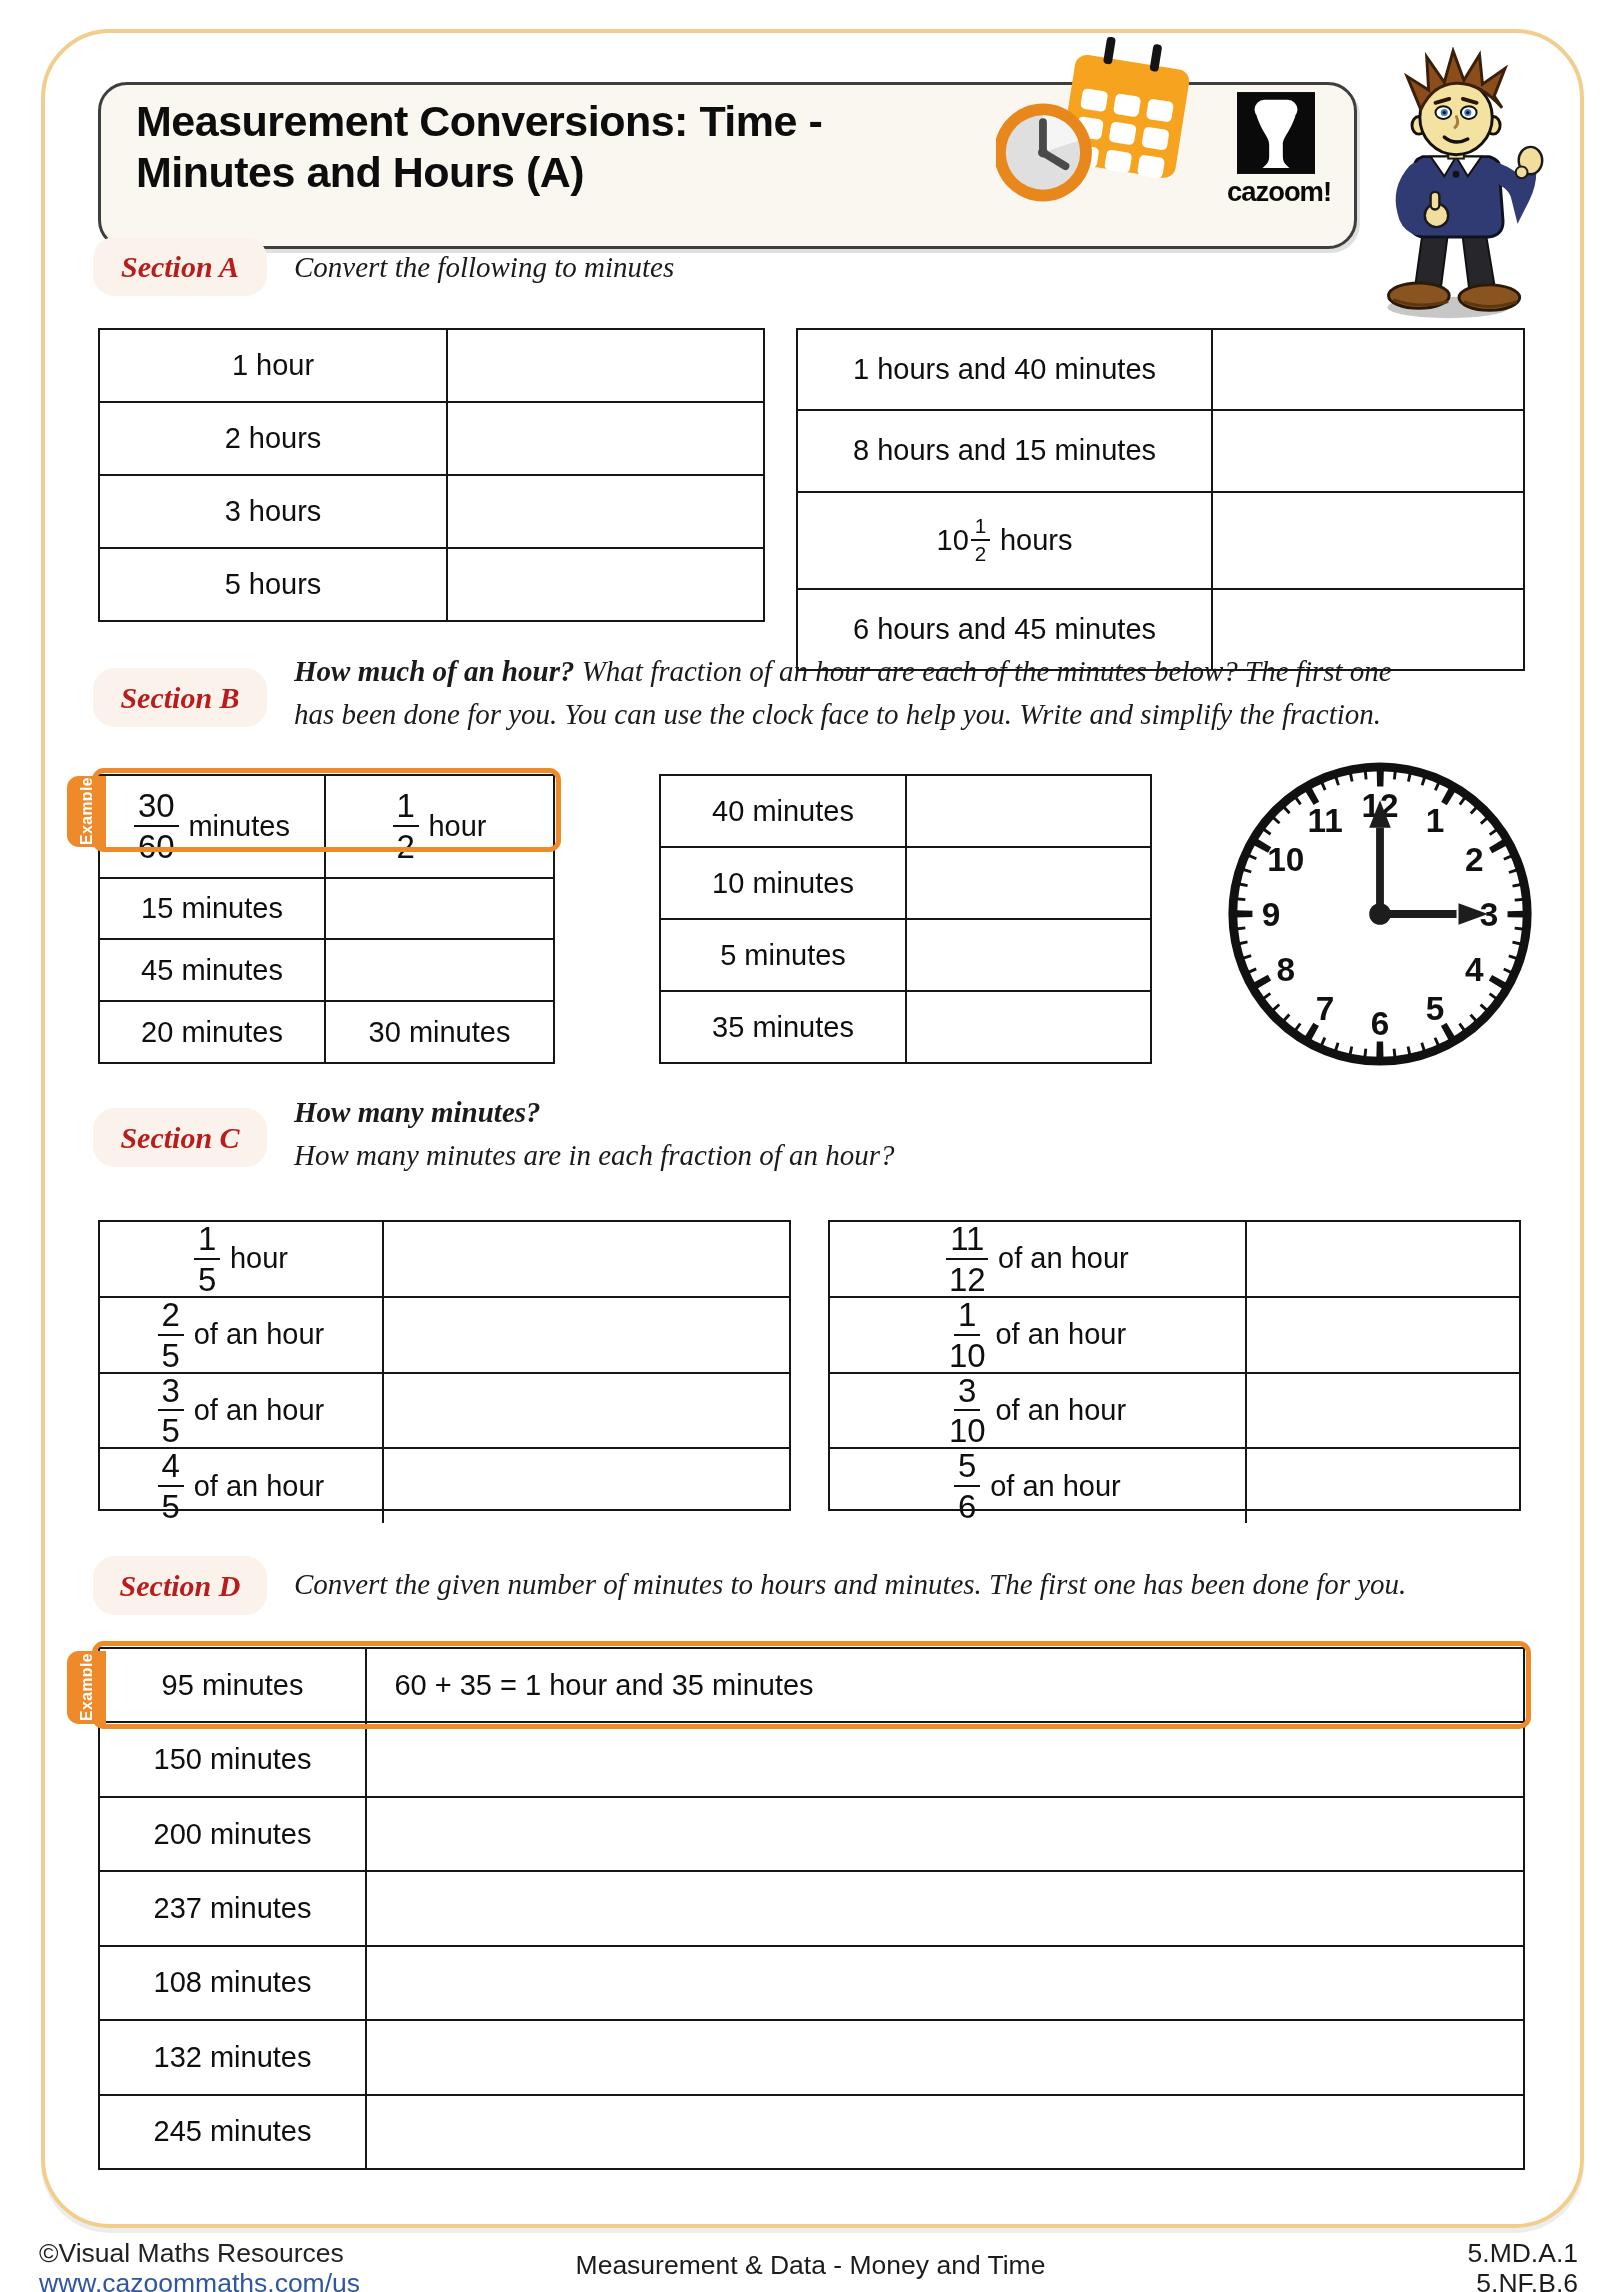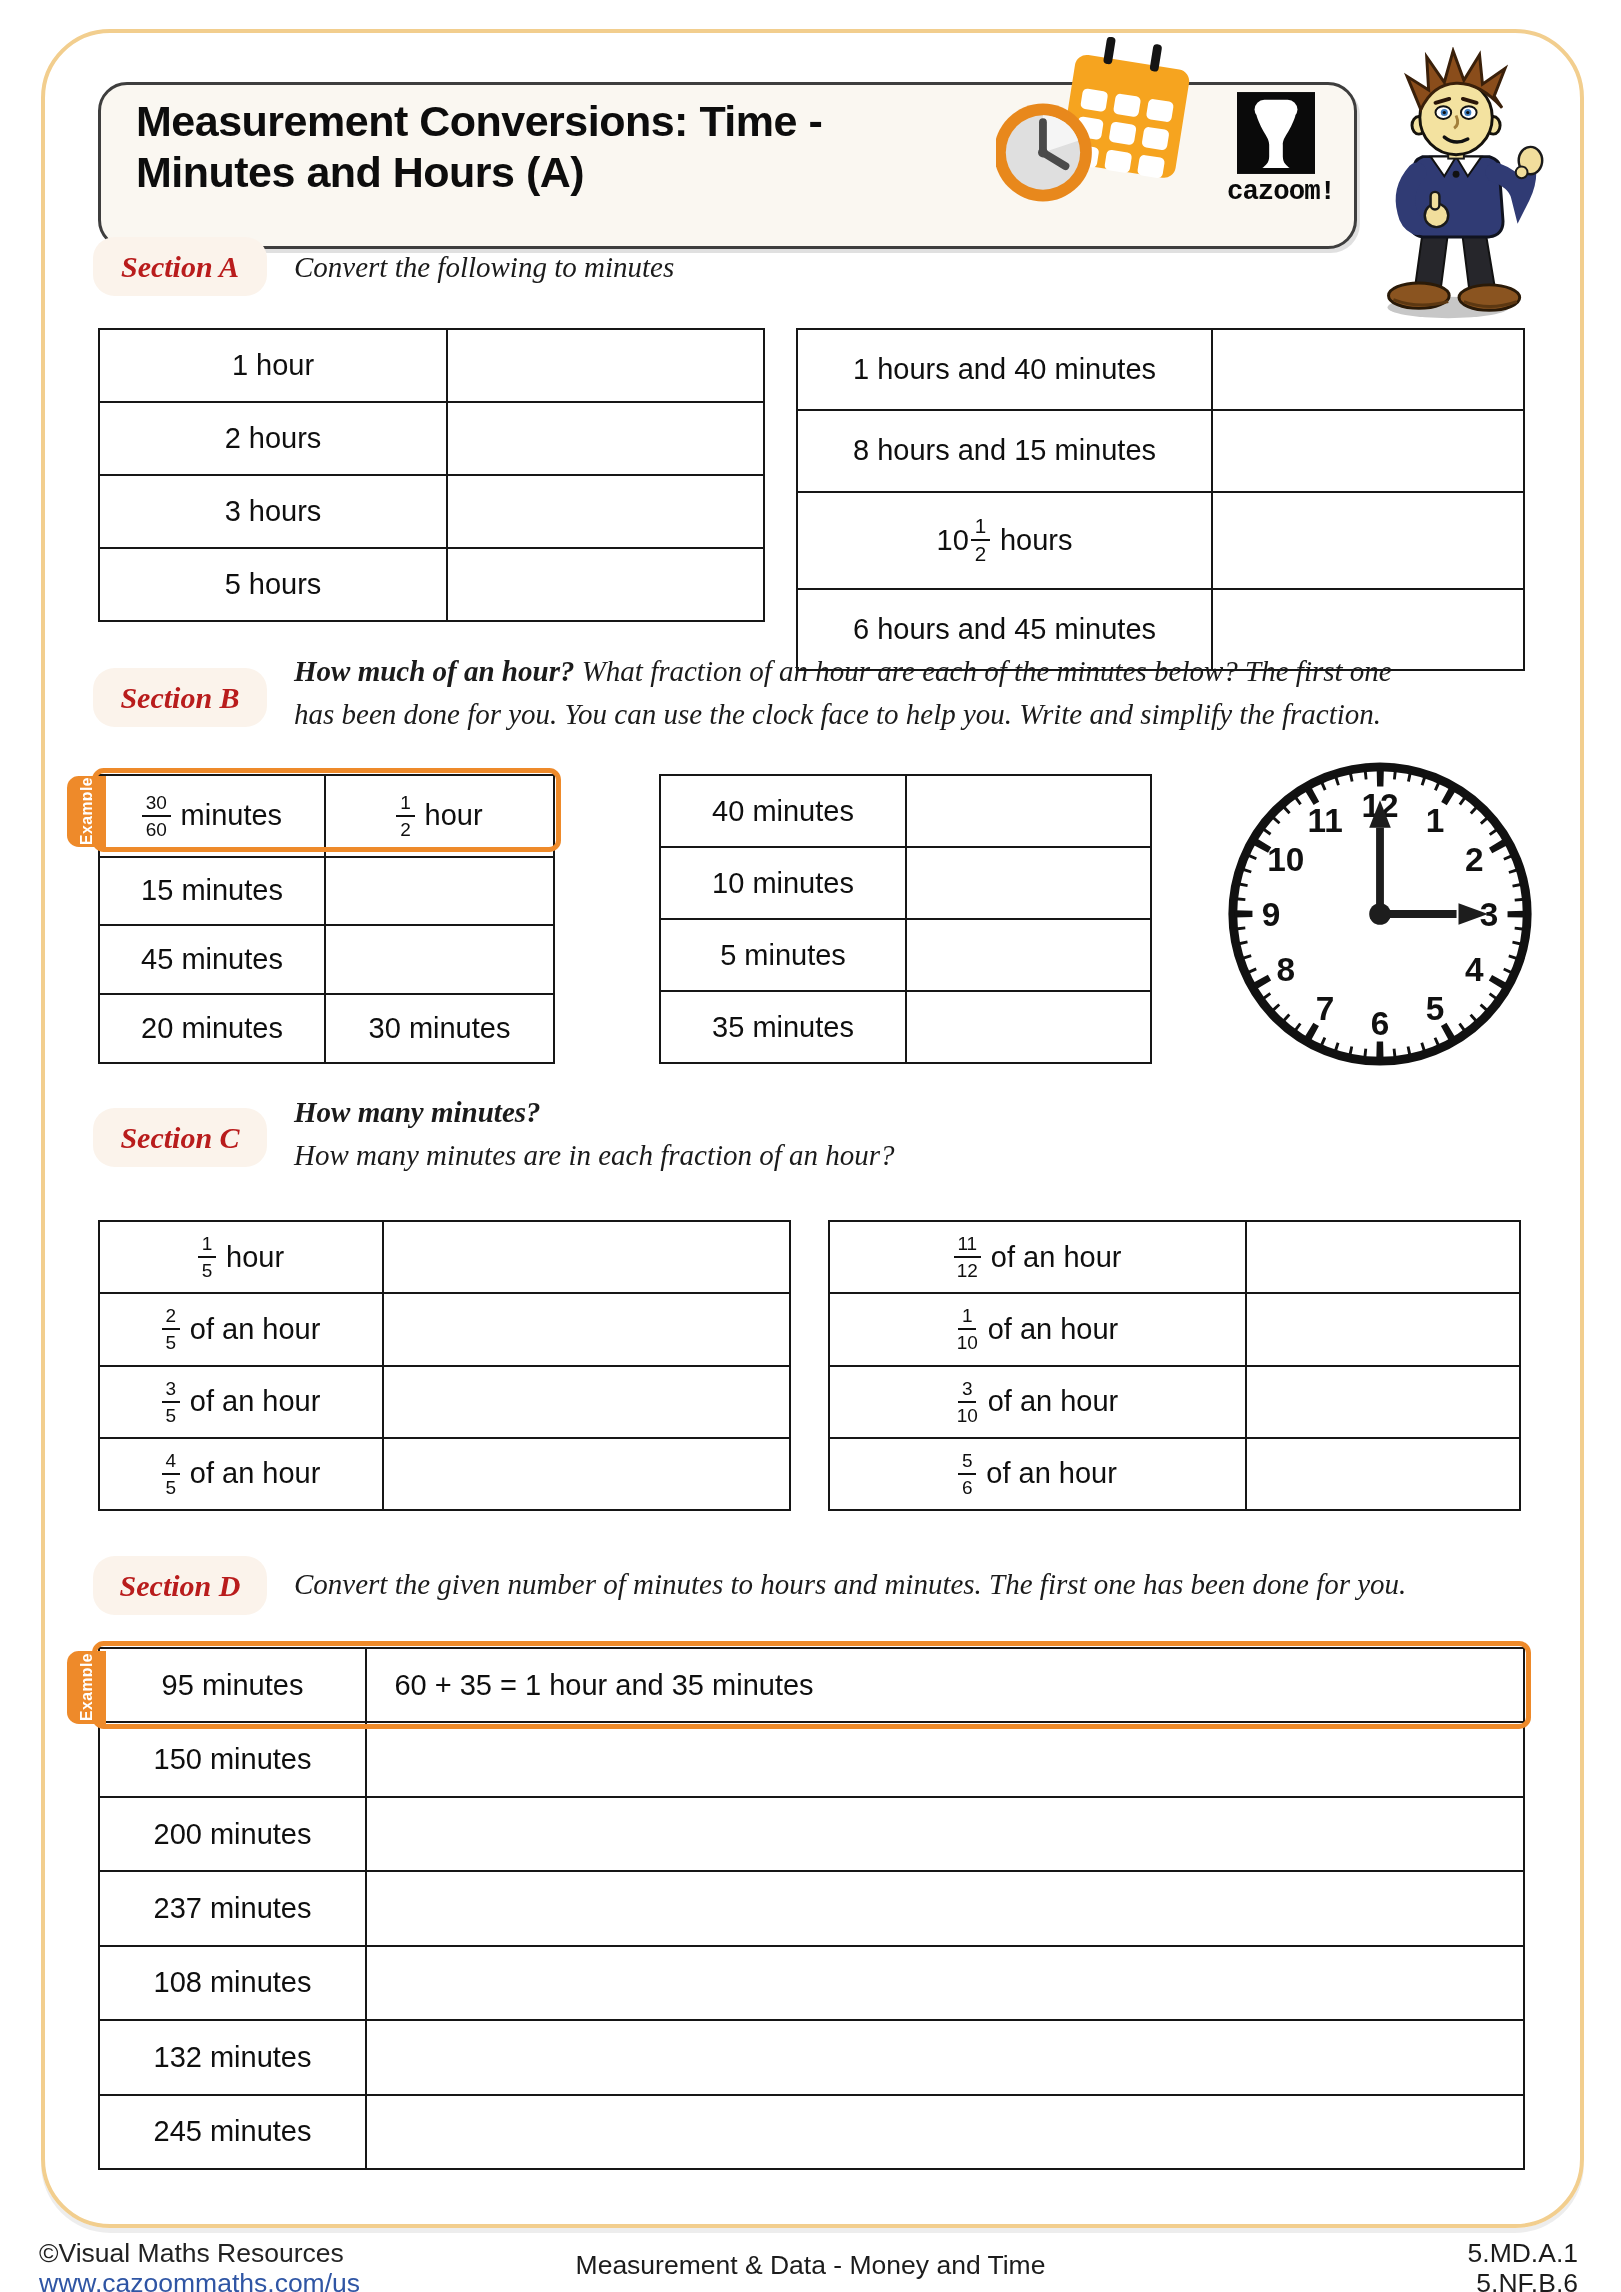--- a/index.html
+++ b/index.html
@@ -23,41 +23,41 @@
     background:#FAF7F1; border:3.9px solid #3E3E3E; border-radius:29px;
     box-shadow: 2.9px 3.9px 0 rgba(0,0,0,0.12);
   }
   .title-l1, .title-l2 {
     position:absolute; left:35px; font-size:43px; font-weight:900;
     letter-spacing:-0.5px; color:#0d0d0d; white-space:nowrap;
   }
   .title-l1 { top:11.8px; } .title-l2 { top:63px; }
   .hdr-icon { position:absolute; left:996px; top:37px; z-index:6; }
   .brand { position:absolute; left:1227px; top:92px; width:98px; text-align:center; z-index:6; }
-  .brand-text { font-family:Liberation Mono, monospace; font-weight:700; font-size:27.4px; letter-spacing:-1px; color:#0a0a0a; margin-top:2px; }
+  .brand-text { font-family:Liberation Sans, sans-serif; font-weight:700; font-size:27.4px; letter-spacing:-1px; color:#0a0a0a; margin-top:2px; }
   .mascot { position:absolute; left:1358px; top:47px; z-index:7; }
 
   
   .pill {
     position:absolute; width:174px; height:59px; background:#FBF3EB; border-radius:21.6px;
     display:flex; align-items:center; justify-content:center;
     font-family:"Liberation Serif", serif; font-style:italic; font-weight:700; font-size:30px; color:#b91c1c;
   }
   .instr { position:absolute; font-family:"Liberation Serif", serif; font-style:italic; font-size:29px; color:#1b1b1b; white-space:nowrap; }
   .instr b { font-weight:700; }
 
   
   .tbl { position:absolute; display:grid; border:2.9px solid #161616; background:#fff; }
   .cell { border-top:2.9px solid #161616; display:flex; align-items:center; justify-content:center; font-size:29px; color:#0f0f0f; }
   .cell.r0 { border-top:none; }
   .cell.c1 { border-right:2.9px solid #161616; }
   .cell.left { justify-content:flex-start; padding-left:27.4px; }
 
   
-  .fr { display:inline-flex; flex-direction:column; align-items:center; line-height:1; font-size:19px; font-weight:400; margin-right:9.8px; }
+  .fr { display:inline-flex; flex-direction:column; align-items:center; line-height:1; font-size:33px; font-weight:400; margin-right:9.8px; }
   .fr .n { border-bottom:2.9px solid #111; padding:0 3.9px 2.9px; }
   .fr .d { padding-top:2.9px; }
   .fr.small { font-size:20.6px; }
   .whole { font-size:29px; margin-right:2px; }
 
   
   .xtab {
     position:absolute; width:39px; background:#EE8A2A; border-radius:11.8px 0 0 11.8px; z-index:4;
     display:flex; align-items:center; justify-content:center;
   }

